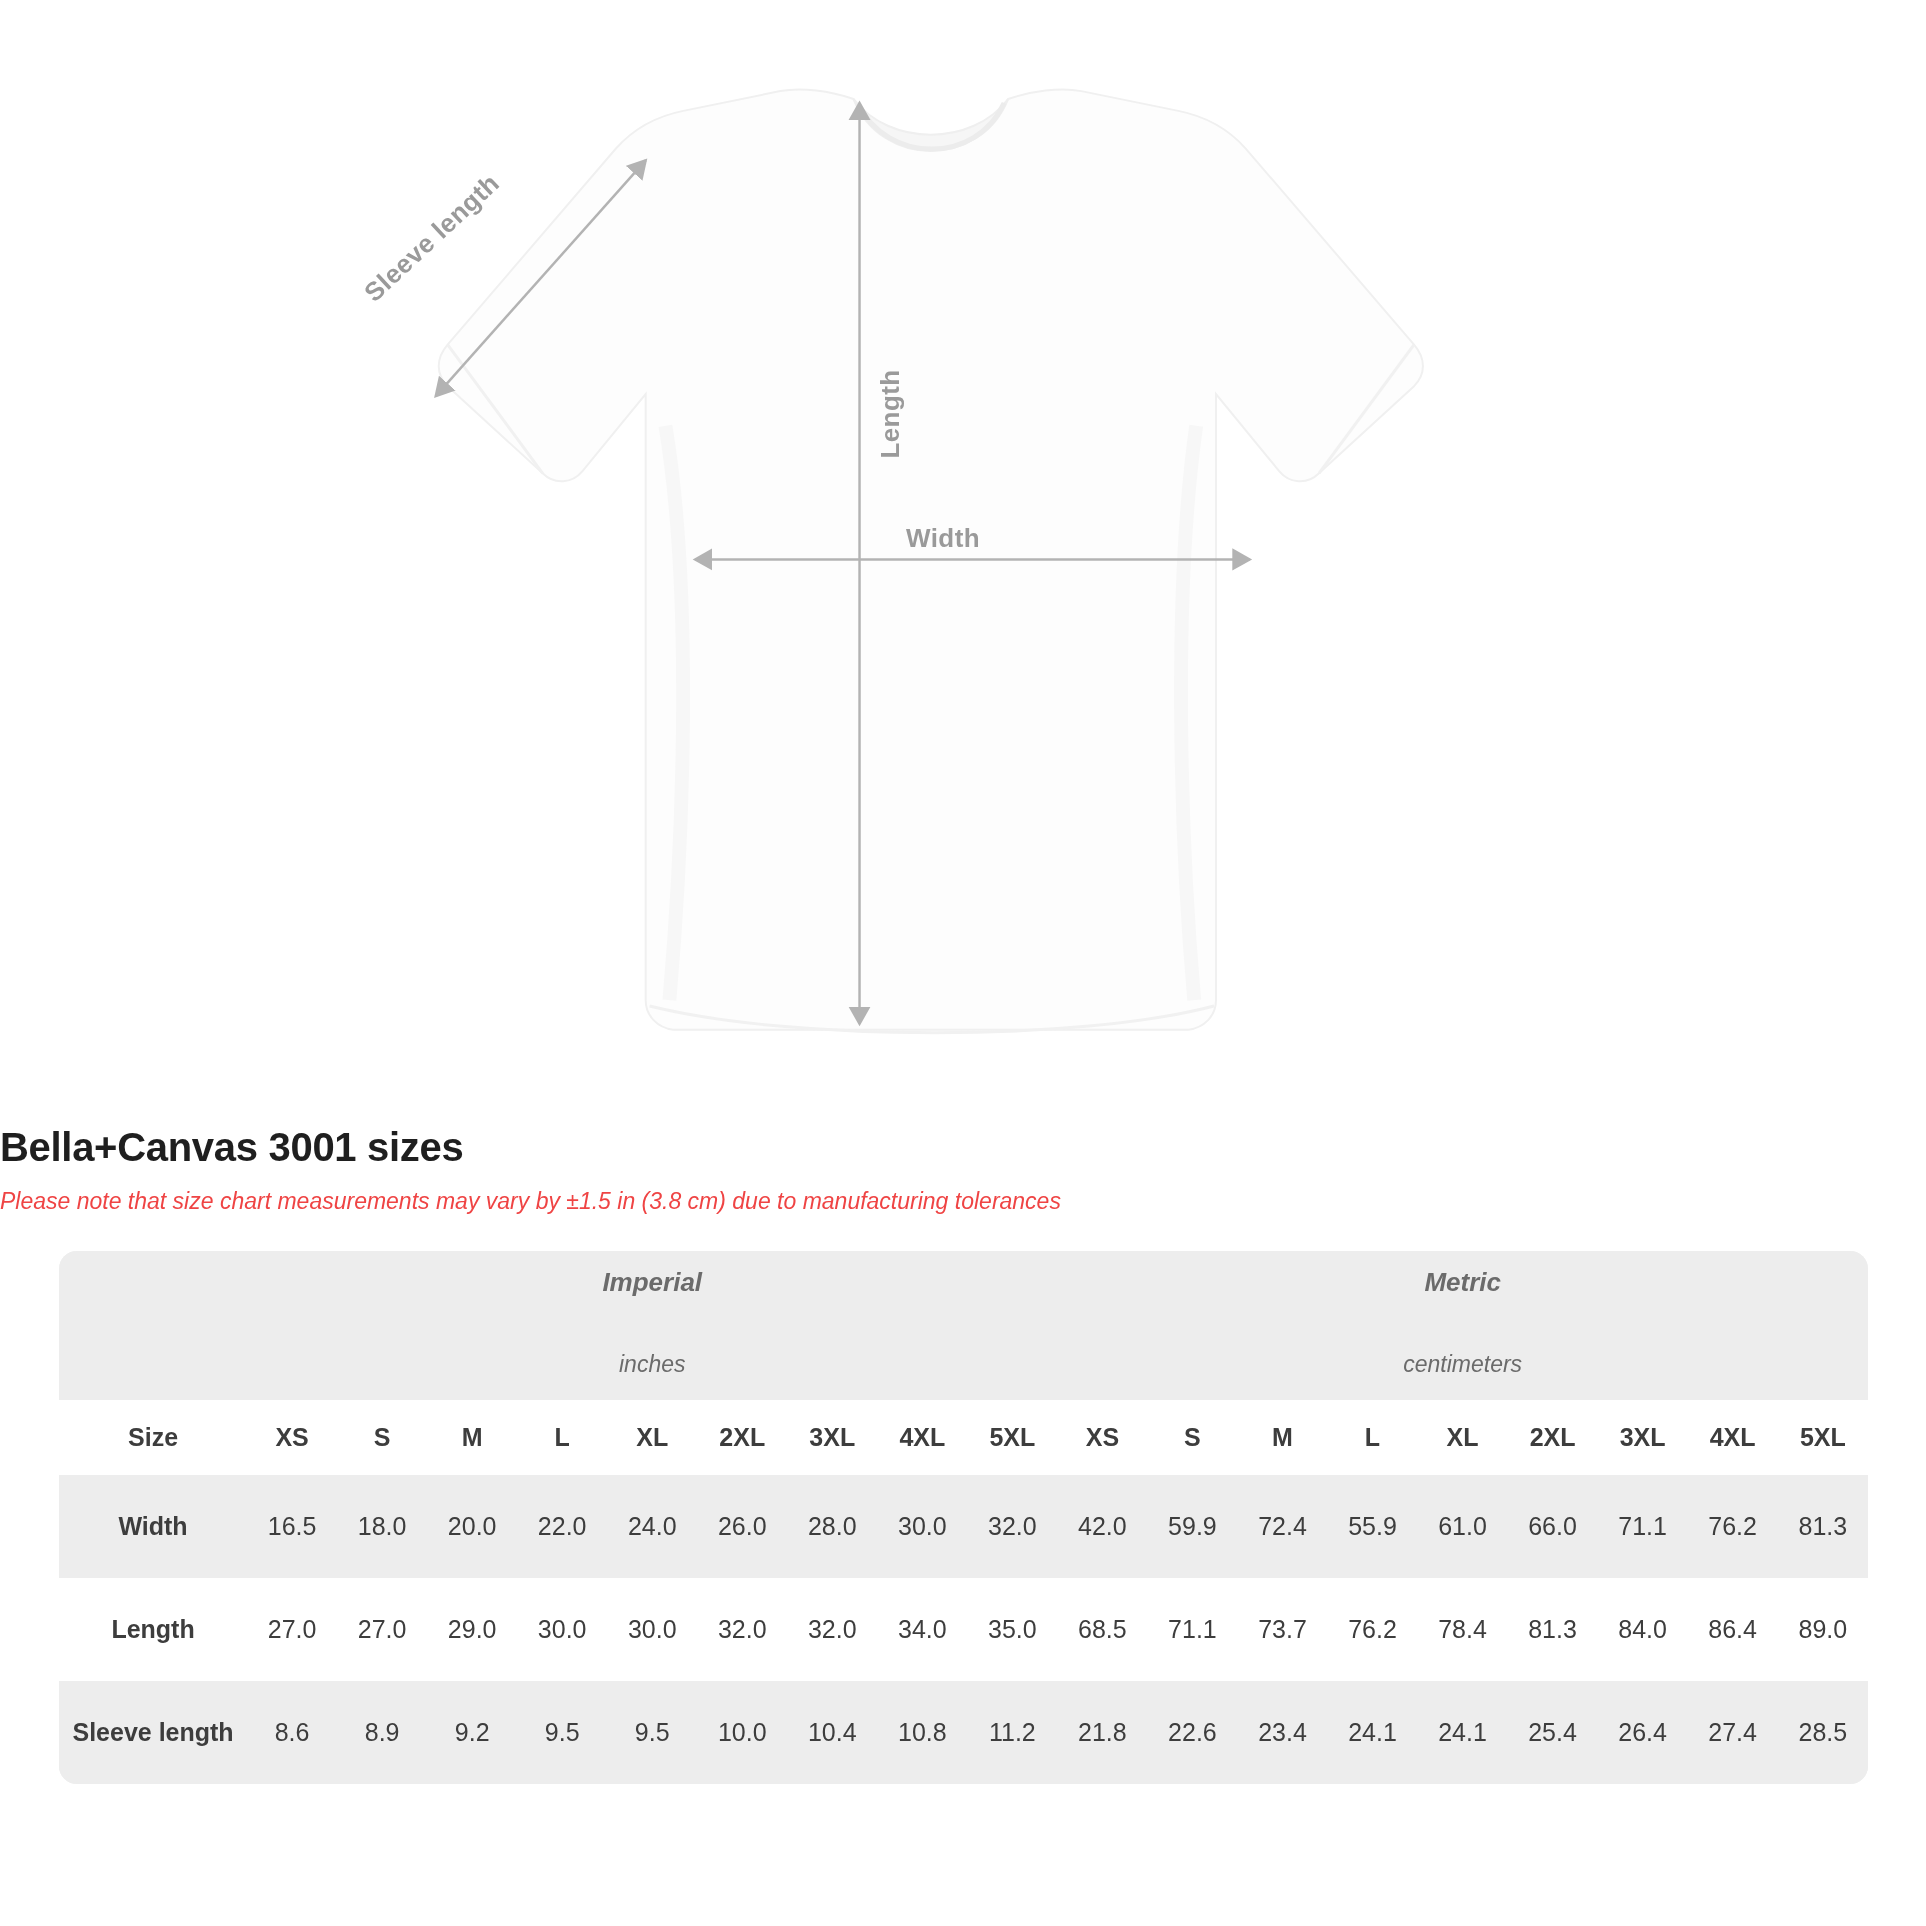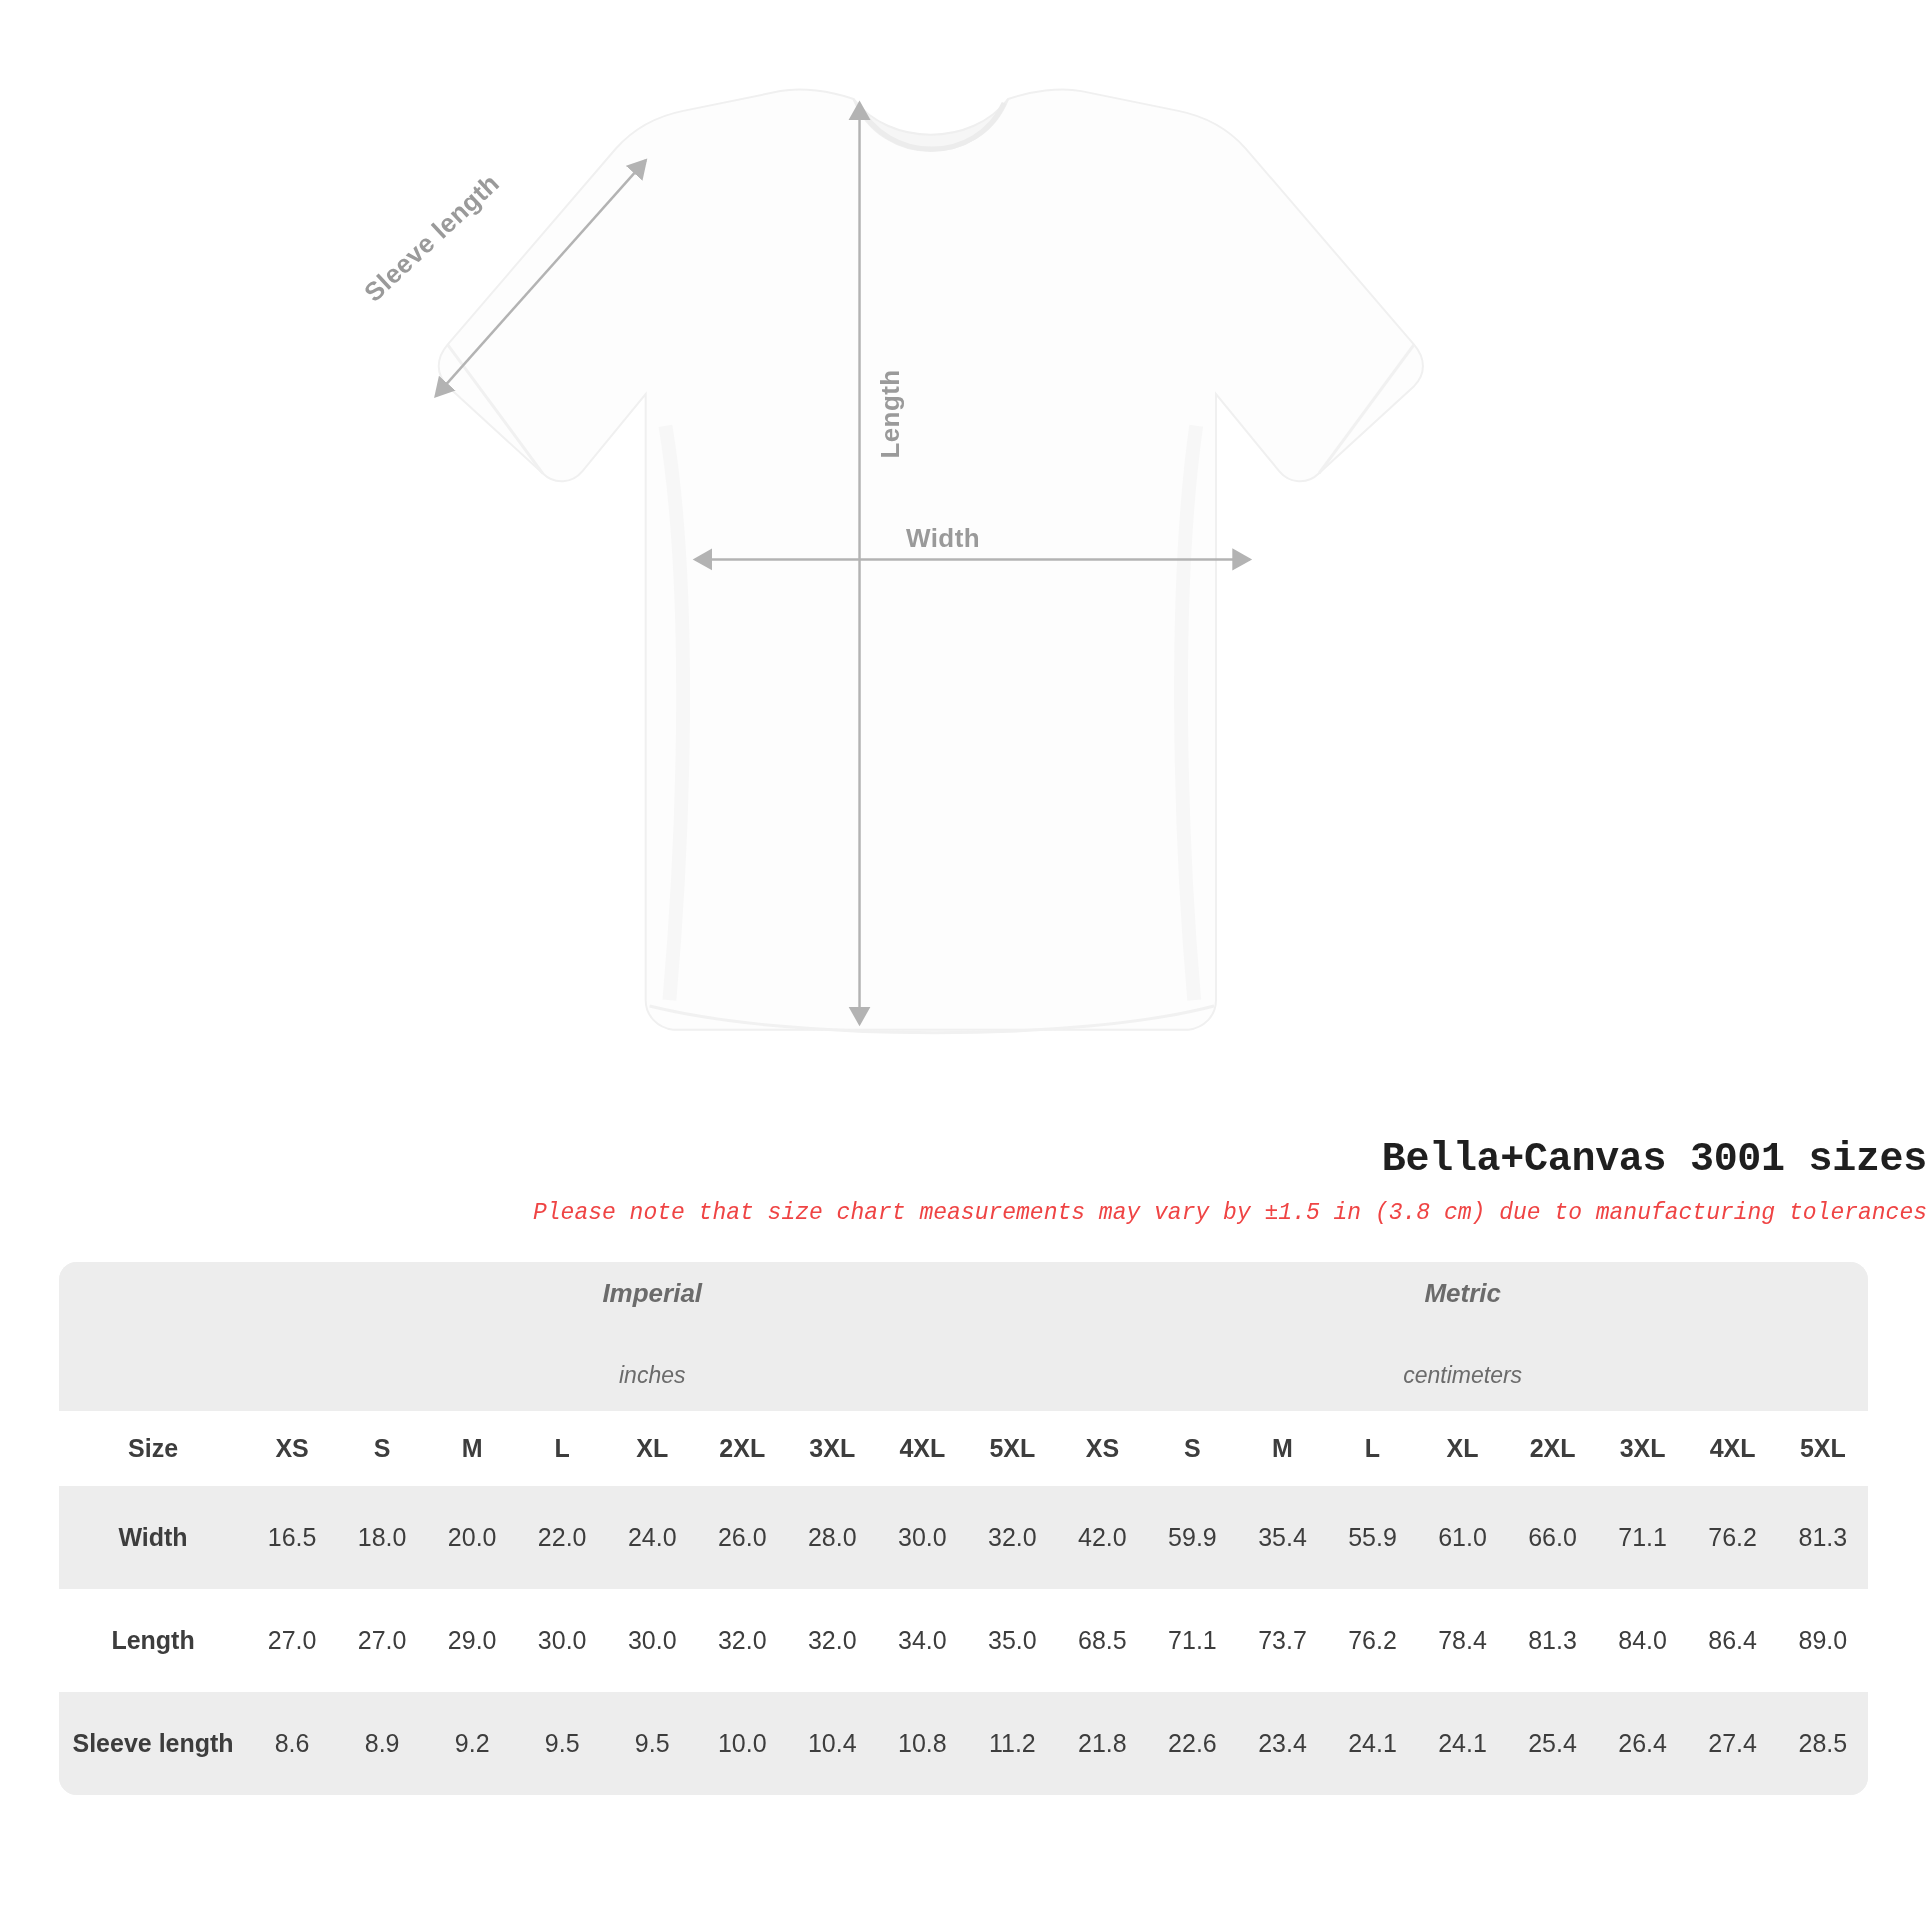--- a/index.html
+++ b/index.html
@@ -49,23 +49,22 @@
     transform: translate(-50%, -50%) rotate(-90deg);
   }
   .label-width {
     left: 943px;
     top: 538px;
     transform: translate(-50%, -50%);
   }
 
   
   .title-block {
-    text-align: right;
-    margin-top: 28px;
-    font-family: Liberation Mono, monospace;
+    text-align: left;
+    margin-top: 16px;
   }
   .chart-title {
     font-size: 40px;
     font-weight: bold;
     color: #1f1f1f;
     margin: 0;
     letter-spacing: -0.3px;
   }
   .chart-note {
     margin: 18px 0 0 0;
@@ -276,21 +275,21 @@
             <td>18.0</td>
             <td>20.0</td>
             <td>22.0</td>
             <td>24.0</td>
             <td>26.0</td>
             <td>28.0</td>
             <td>30.0</td>
             <td>32.0</td>
             <td>42.0</td>
             <td>59.9</td>
-            <td>35.4</td>
+            <td>72.4</td>
             <td>55.9</td>
             <td>61.0</td>
             <td>66.0</td>
             <td>71.1</td>
             <td>76.2</td>
             <td>81.3</td>
           </tr>
           <tr class="body-row row-plain">
             <td class="row-label first-col">Length</td>
             <td>27.0</td>

